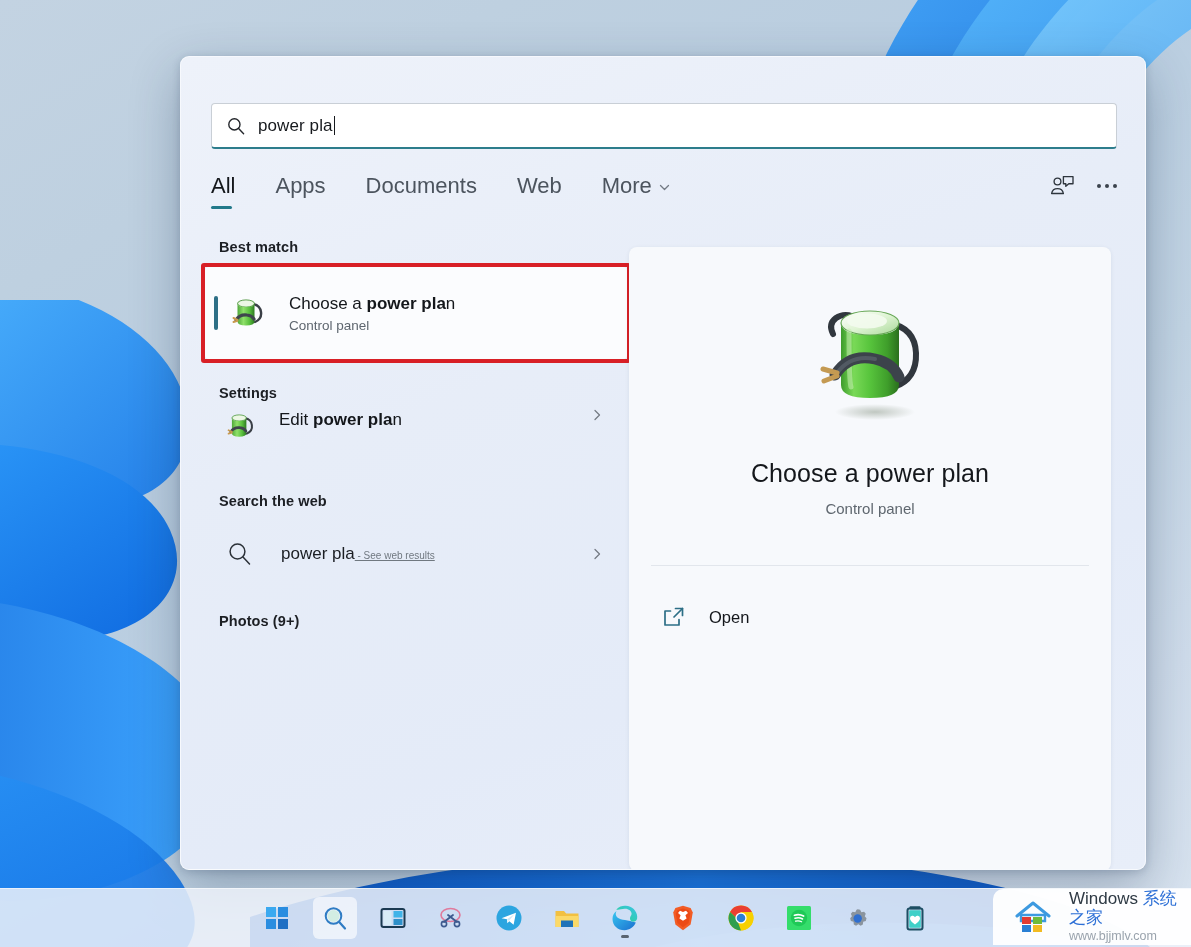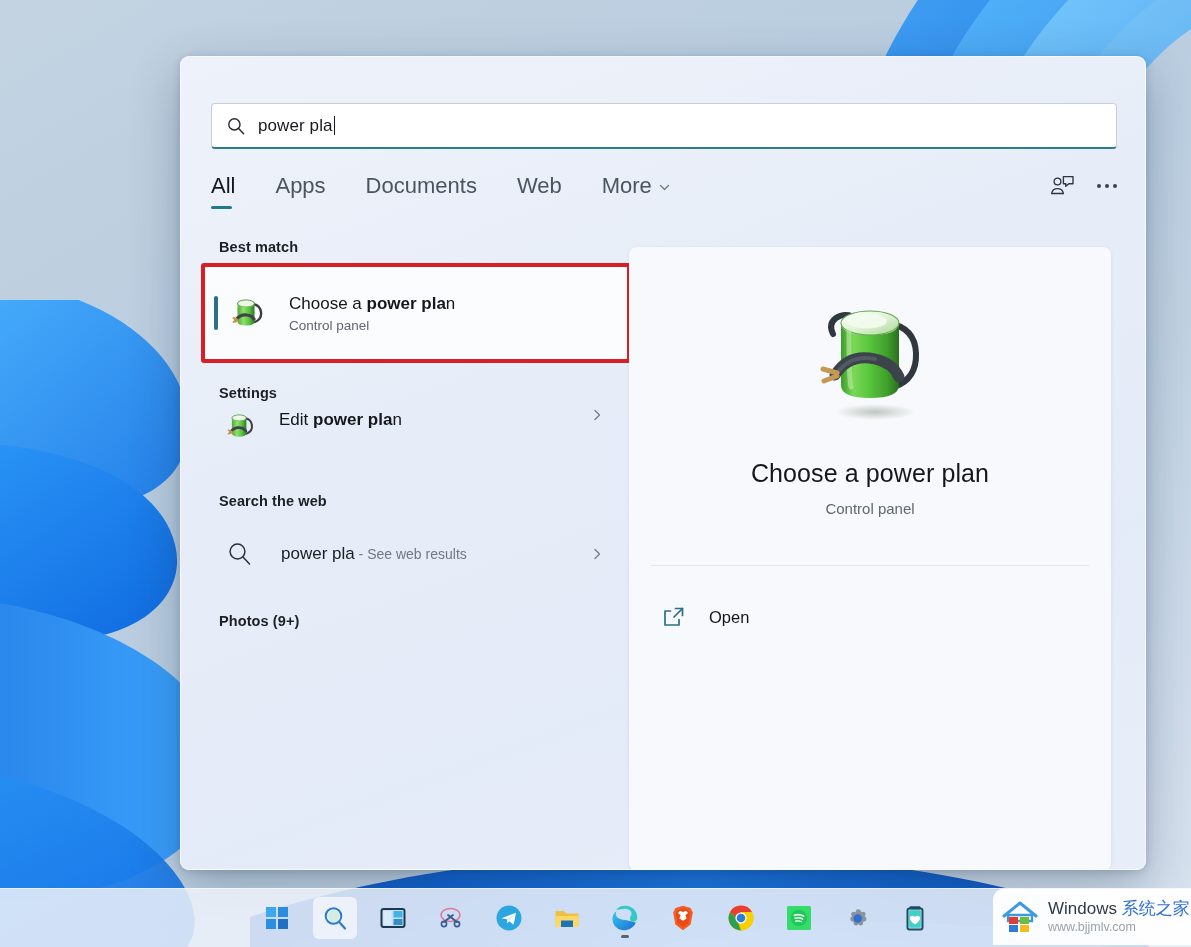--- a/index.html
+++ b/index.html
@@ -125,21 +125,21 @@
     height: 62px; display:flex; align-items:flex-start;
     padding-left: 22px; margin-bottom: 4px; border-radius: 4px;
     cursor: default; position: relative;
   }
   .res-row .res-icon { width: 34px; height:34px; flex:0 0 34px; margin-right: 22px; }
   .row-chev { position:absolute; right: 28px; width: 12px; height: 12px; opacity:.6; }
 
   #web-row { height: 74px; align-items: center; }
   #web-row .res-icon { width: 26px; height:26px; flex:0 0 26px; margin-right: 28px; margin-left:4px;}
   #web-title { font-size: 17px; color: #1b1e23; line-height: 1.45; max-width: 210px; }
-  #web-title .muted { color: #707880; font-size: 14px; }
+  #web-title .muted { color: #707880; font-size: 10px; text-decoration: underline; }
 
   .gap-top { margin-top: 22px; }
 
   
   #preview {
     position: absolute; left: 448px; top: 190px;
     width: 482px; height: 624px;
     background: #f7f9fc;
     border-radius: 8px;
     box-shadow: 0 1px 4px rgba(30,50,80,.08);
@@ -186,22 +186,22 @@
     position:absolute; bottom: 1px; left: 50%; transform: translateX(-50%);
     width: 8px; height: 3px; border-radius:2px; background:#5a6470;
   }
 
   
   #watermark {
     position: absolute; right: 0px; bottom: 2px;
     height: 56px; width: 198px;
     background: rgba(255,255,255,.93);
     border-top-left-radius: 10px;
-    display:flex; align-items:center; gap: 9px;
-    padding-left: 8px;
+    display:flex; align-items:center; gap: 17px;
+    padding-left: 21px;
     margin-top: 21px;
   }
   #wm-logo { width: 38px; height: 34px; flex: 0 0 38px; }
   #wm-text { display:flex; flex-direction:column; line-height:1.08; }
   #wm-line1 { font-size: 17px; color: #2f3a45; }
   #wm-line1 .cn { color:#2c6fd6; }
   #wm-line2 { font-size: 12.5px; color: #9aa3ad; margin-top: 3px; }
 </style>
 </head>
 <body>

